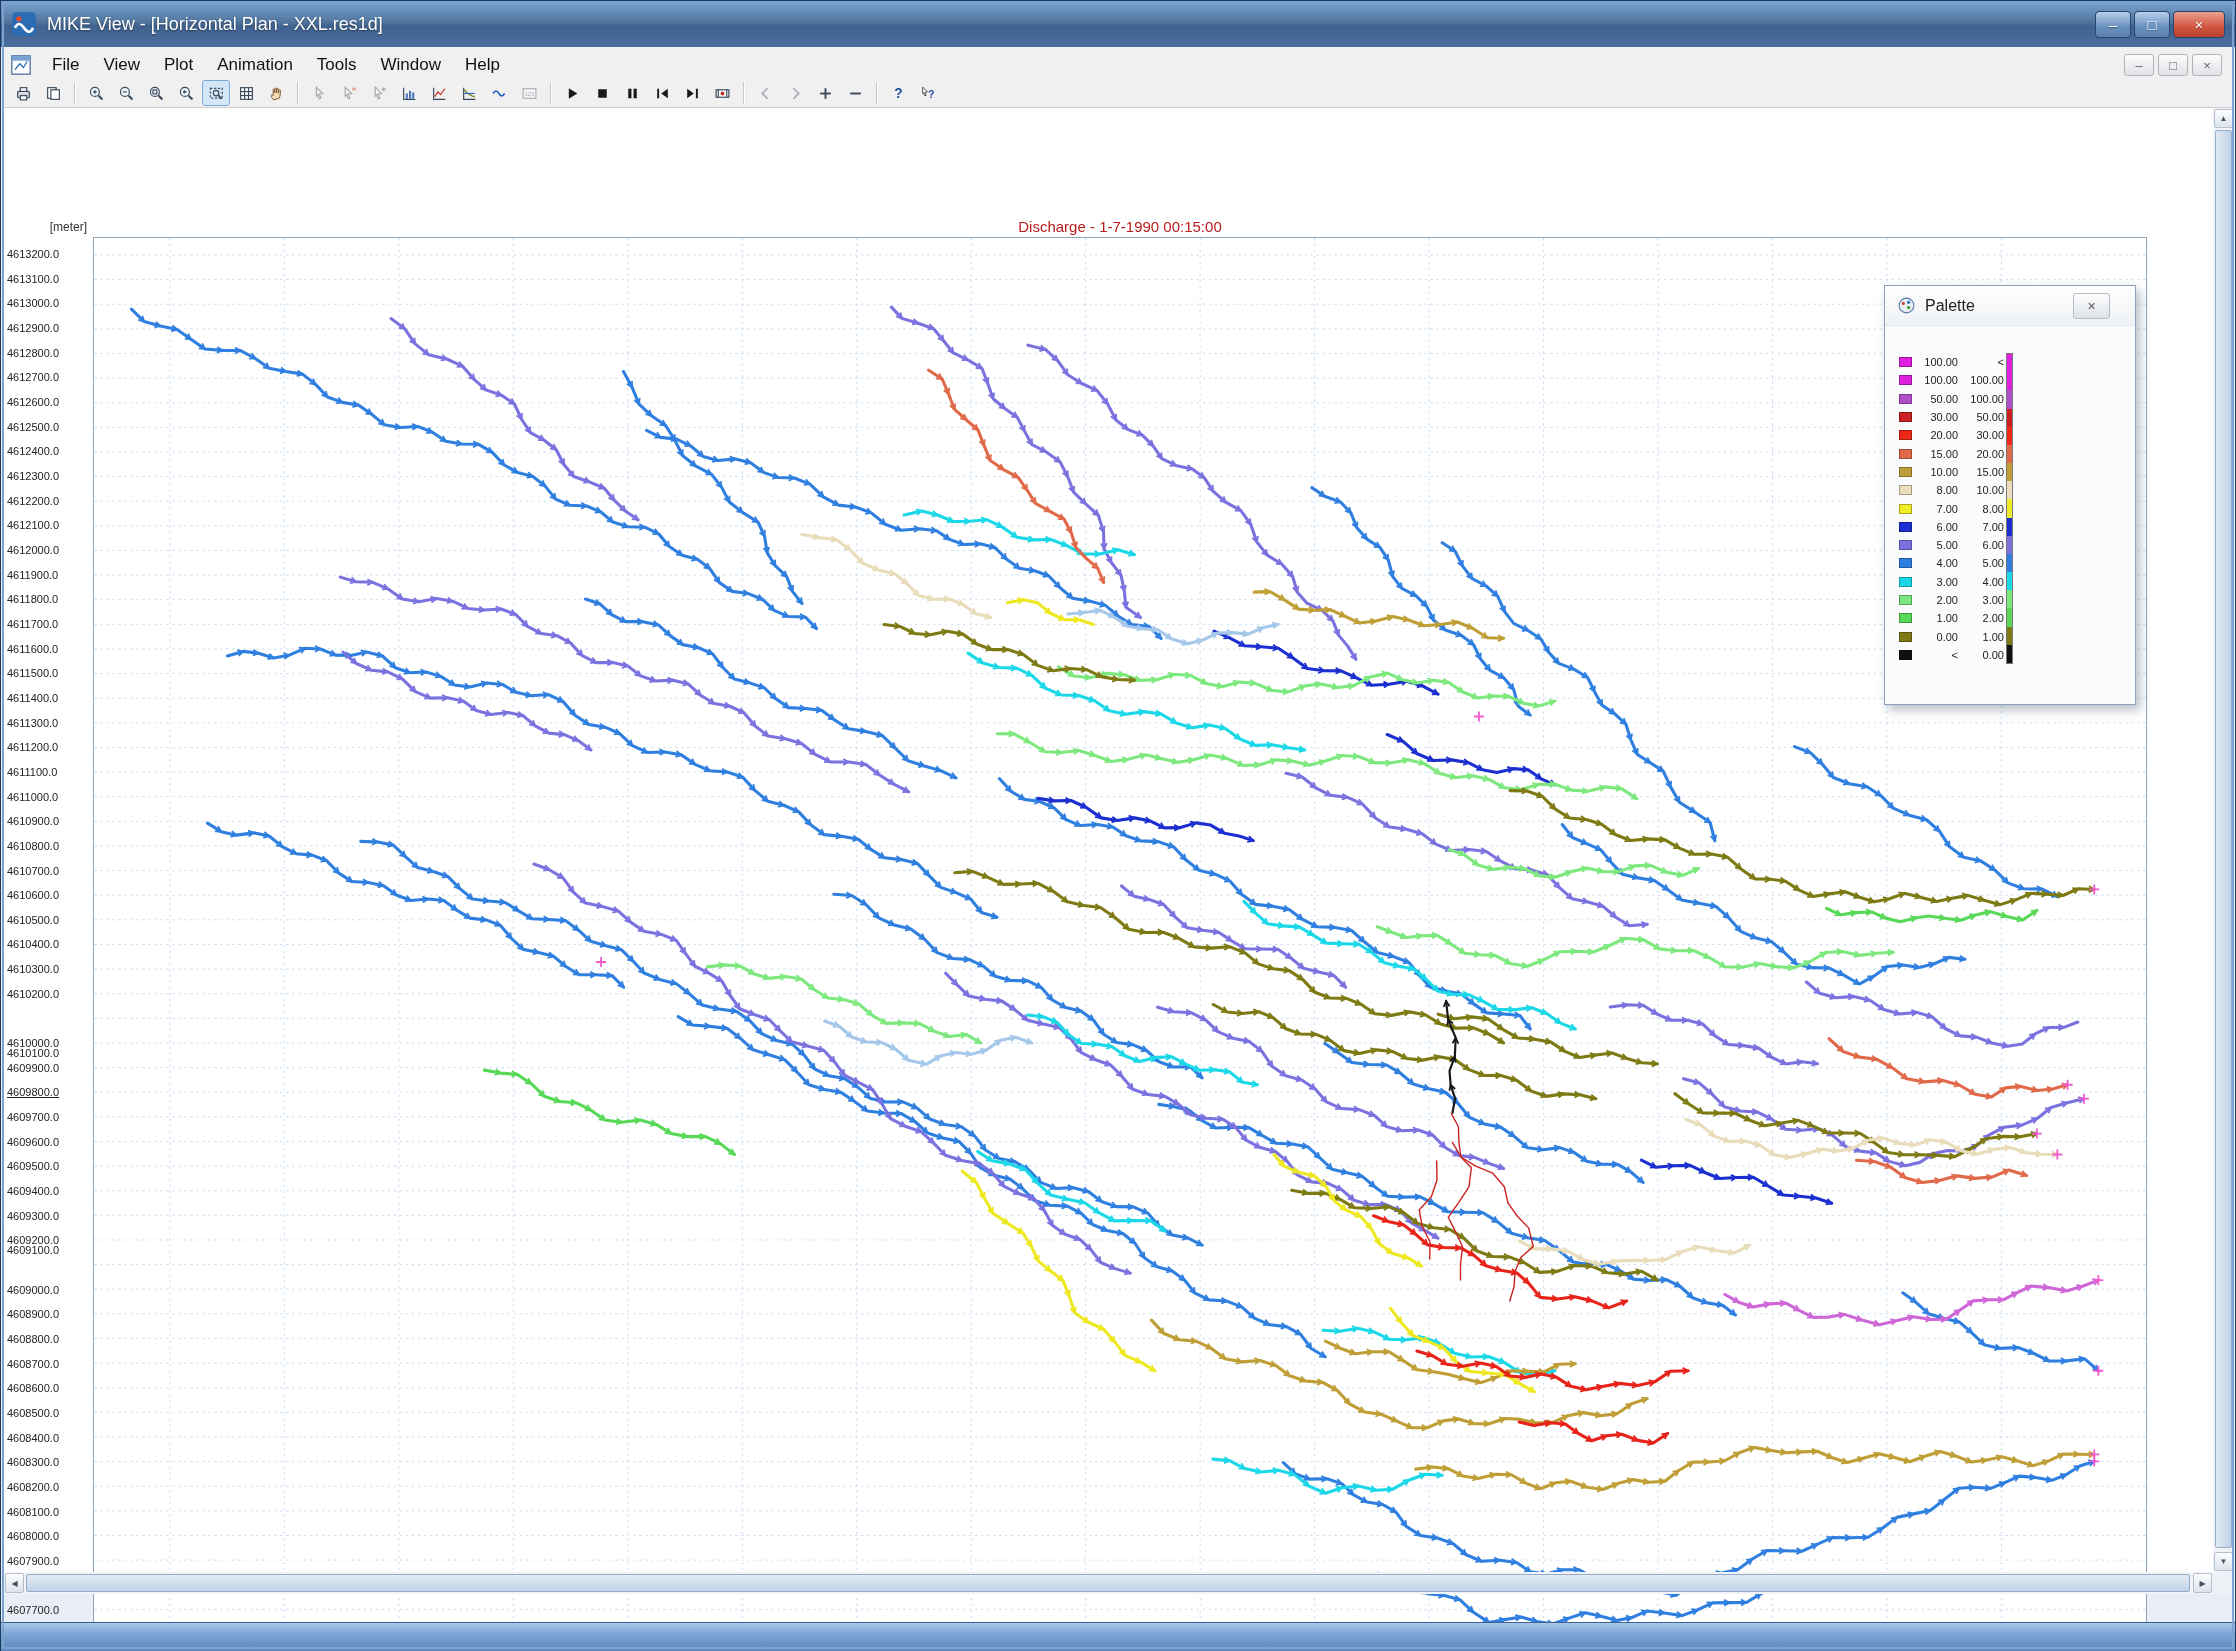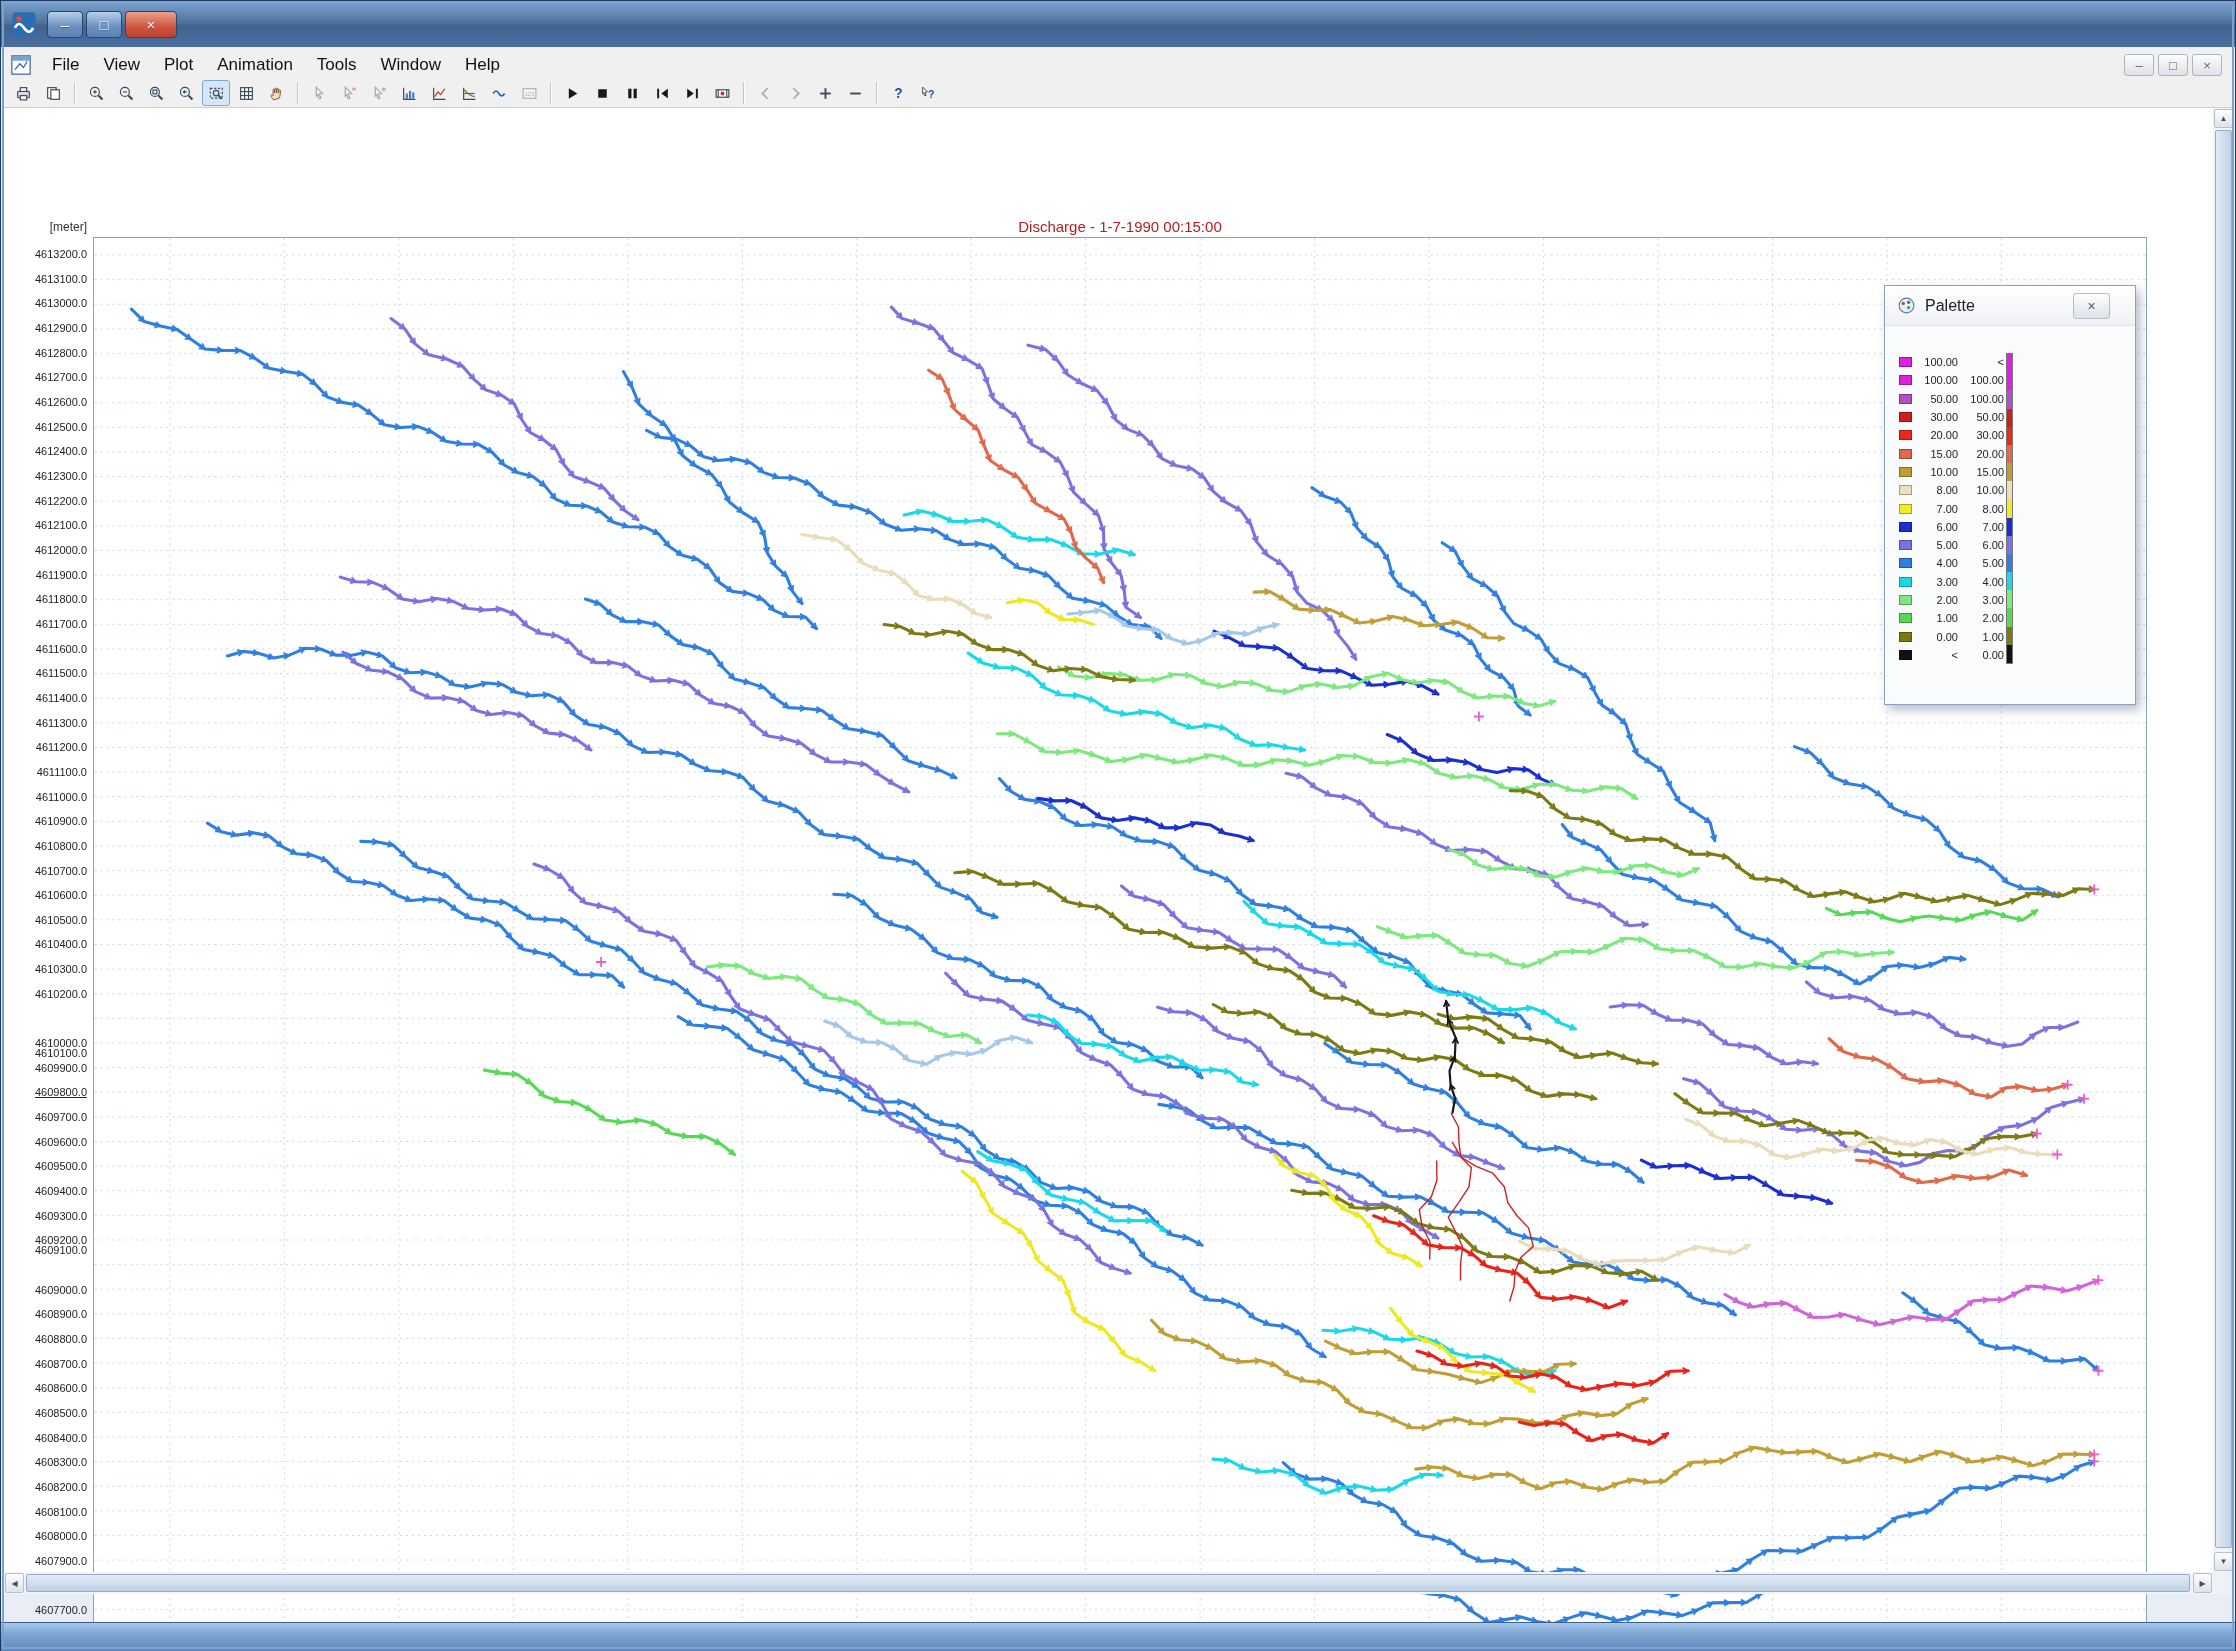--- a/index.html
+++ b/index.html
@@ -40,21 +40,21 @@
   .tb-btn.pressed{border:1px solid #7da7d4;background:#d4e6f8;}
   .tb-btn.disabled{opacity:.38;}
   .tb-sep{width:1px;height:22px;background:#c6c6c6;margin:0 6px;box-shadow:1px 0 0 #fff;}
 
   
   .client{position:absolute;left:3px;top:107px;width:2209px;height:1464px;background:#fff;}
   .chart-title{position:absolute;left:89px;top:110px;width:2054px;text-align:center;
     font-size:15px;color:#b91c1c;z-index:5;}
   .y-unit{position:absolute;left:3px;top:112px;width:80px;text-align:right;font-size:12px;color:#333;}
   .x-unit{position:absolute;left:2151px;top:1539px;font-size:12px;color:#333;}
-  .ytick{position:absolute;left:3px;width:80px;text-align:right;font-size:11px;color:#222;line-height:12px;}
+  .ytick{position:absolute;left:3px;width:80px;font-size:11px;color:#222;line-height:12px;}
   .xtick{position:absolute;top:1533px;transform:translateX(-50%);font-size:11px;color:#222;}
   #plot-svg{position:absolute;left:89px;top:129px;width:2054px;height:1397px;
     border:1px solid #8fa3b8;background:#fff;}
 
   
   .palette{position:absolute;left:1880px;top:177px;width:252px;height:420px;background:#fafbfc;
     border:1px solid #8ea0bc;box-shadow:4px 5px 10px rgba(50,70,100,.35);z-index:30;}
   .palette-header{position:relative;height:40px;border-bottom:1px solid #e2e5ea;
     display:flex;align-items:center;padding:0 12px;gap:9px;background:linear-gradient(#ffffff,#eef1f5);}
   .palette-icon{width:19px;height:19px;}
@@ -103,20 +103,21 @@
 <div class="window">
 
   <div class="titlebar">
     <span class="app-icon">
       <svg viewBox="0 0 20 20">
           <rect x="1" y="1" width="18" height="18" rx="3" fill="#2a6db5"></rect>
           <path d="M3 13c2-4 4-4 7 0s5 4 7 0" stroke="#fff" fill="none" stroke-width="2"></path>
           <circle cx="6" cy="6" r="2" fill="#e84b2a"></circle>
         </svg>
     </span>
+    <span class="title-text">MIKE View - [Horizontal Plan - XXL.res1d]</span>
     <span class="win-controls">
       <span class="win-btn">–</span>
       <span class="win-btn">□</span>
       <span class="win-btn close">×</span>
     </span>
   </div>
 
   <div class="menubar">
     <span class="mdi-icon">
       <svg viewBox="0 0 18 18">

